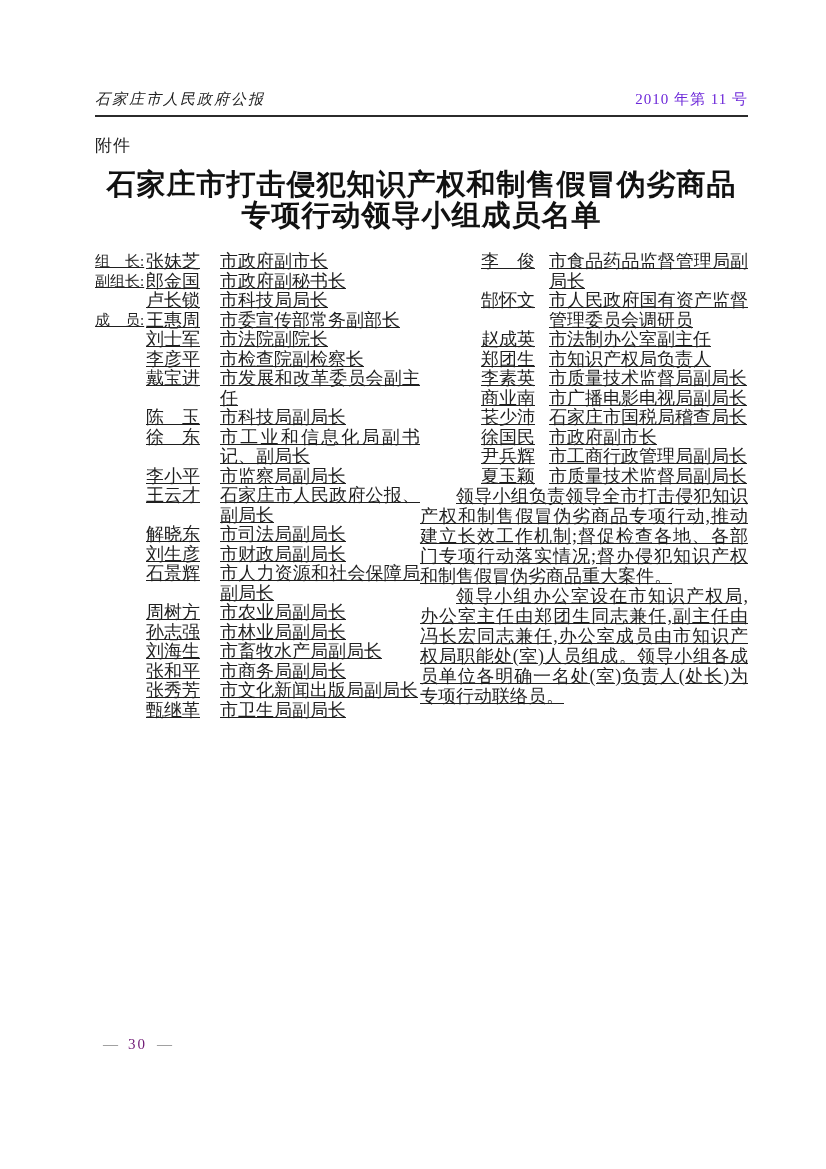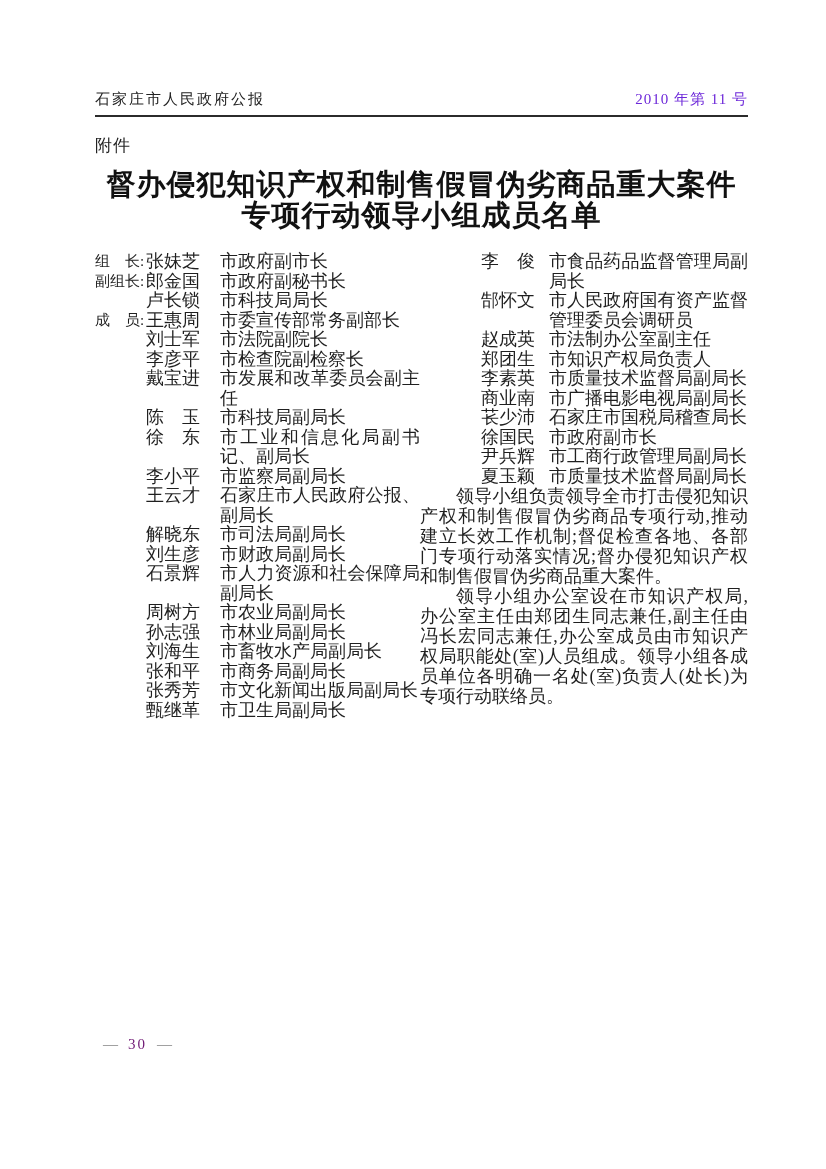--- a/index.html
+++ b/index.html
@@ -23,20 +23,21 @@
   .running-header {
     display: flex;
     justify-content: space-between;
     align-items: flex-end;
     padding-top: 90px;
     padding-bottom: 6px;
     border-bottom: 2px solid #2b2b2b;
   }
   .running-header .pub {
     font-size: 15px;
+    font-style: italic;
     letter-spacing: 2px;
     color: #222;
   }
   .running-header .issue {
     font-size: 15px;
     letter-spacing: 1px;
     color: #6d28d9;
   }
   .attachment {
     margin-top: 17px;
@@ -49,20 +50,21 @@
     line-height: 31px;
     font-weight: 700;
     text-align: center;
     letter-spacing: 1px;
     color: #111;
   }
   .columns {
     margin-top: 21px;
     display: flex;
     width: 653px;
+    text-decoration: underline;
   }
   .col-left  { flex: 0 0 325px; }
   .col-right { flex: 0 0 328px; }
   .member-row {
     display: flex;
     align-items: flex-start;
     font-size: 18px;
     line-height: 19.5px;
   }
   .member-row .role {
@@ -106,21 +108,21 @@
   <div class="content">
 
     <div class="running-header">
       <span class="pub">石家庄市人民政府公报</span>
       <span class="issue">2010 年第 11 号</span>
     </div>
 
     <div class="attachment">附件</div>
 
     <h1 class="doc-title">
-      <span>督办侵犯知识产权和制售假冒伪劣商品重大案件</span><br>
+      <span>石家庄市打击侵犯知识产权和制售假冒伪劣商品</span><br>
       <span>专项行动领导小组成员名单</span>
     </h1>
 
     <div class="columns">
       <div class="col-left" id="left-col">
           <div class="member-row">
             <span class="role">组　长:</span>
             <span class="name">张妹芝</span>
             <span class="pos">市政府副市长</span>
           </div>

